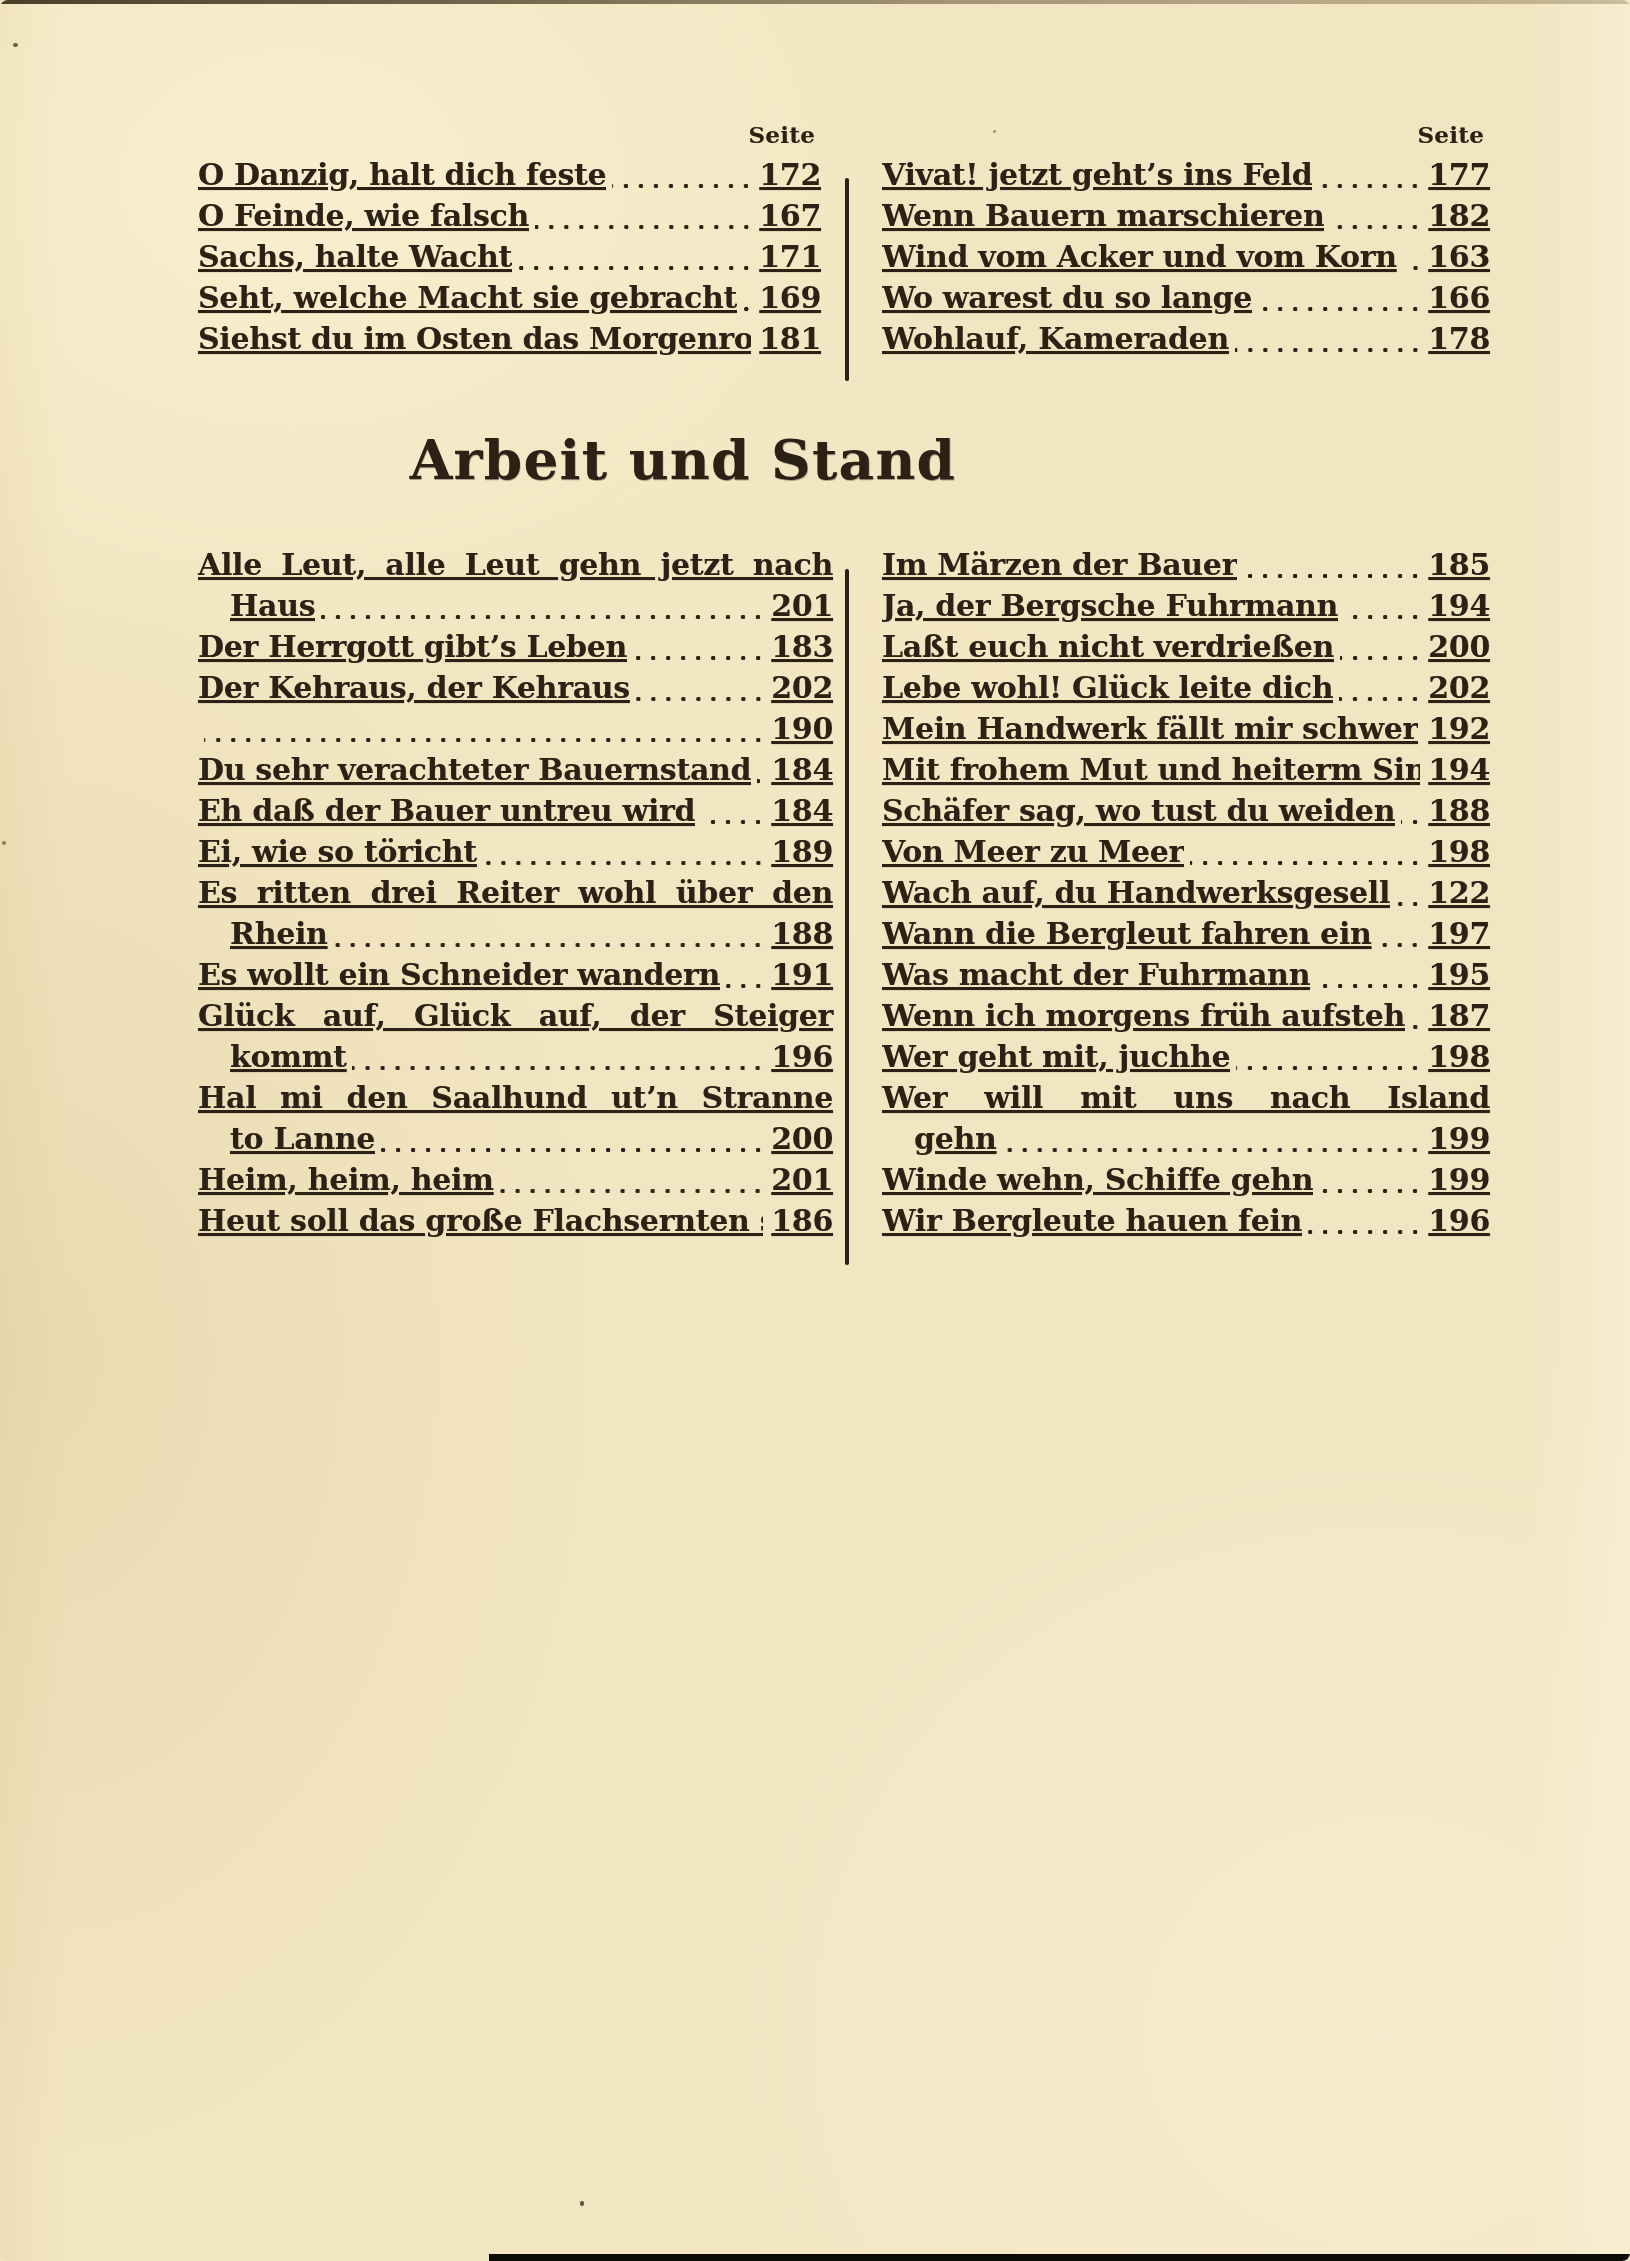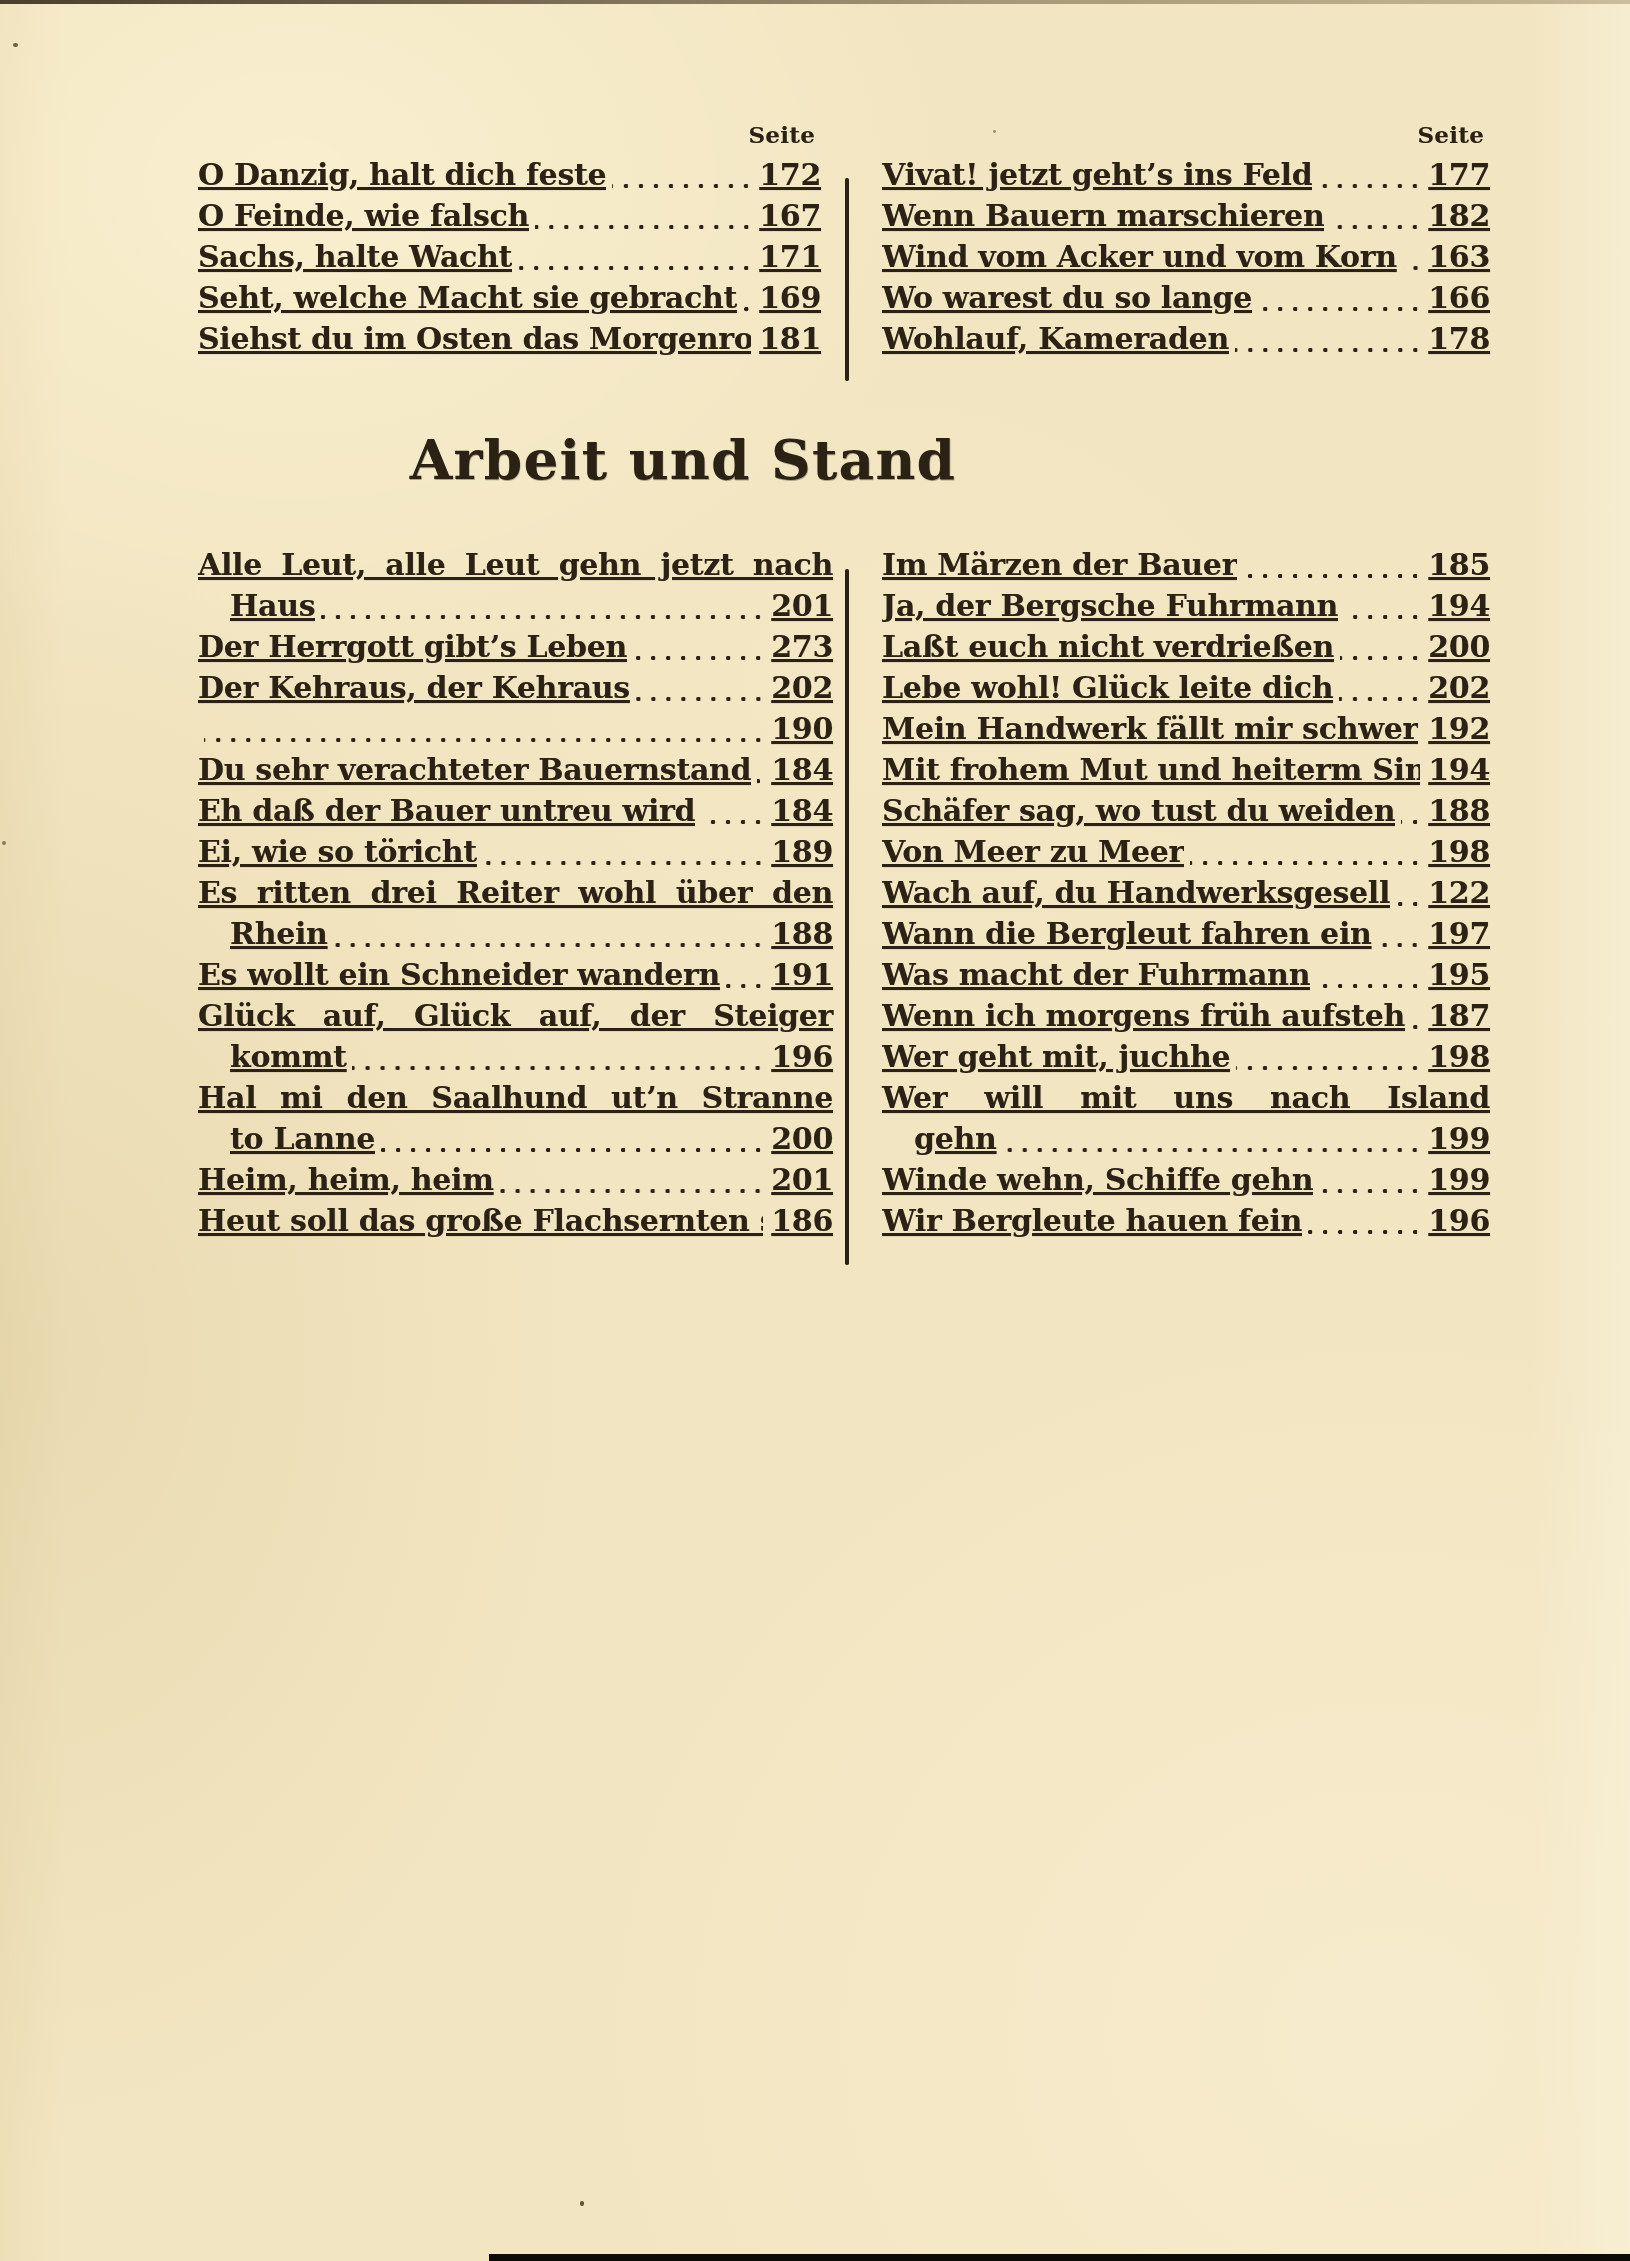--- a/index.html
+++ b/index.html
@@ -17,20 +17,21 @@
   }
   #page{
     position:relative;width:1630px;height:2261px;overflow:hidden;
     background:
       radial-gradient(932px 699px at 18% 8%, rgba(255,246,216,0.55), rgba(255,246,216,0) 70%),
       radial-gradient(1048px 932px at 85% 90%, rgba(250,240,214,0.5), rgba(250,240,214,0) 75%),
       radial-gradient(815px 1164px at 2% 60%, rgba(216,195,144,0.35), rgba(216,195,144,0) 70%),
       radial-gradient(524px 408px at 55% 30%, rgba(246,231,196,0.5), rgba(246,231,196,0) 75%),
       linear-gradient(90deg, #eddfb8 0%, #f2e6c2 4%, #f2e6c2 94%, #f6edd1 100%),
       var(--paper);
+    border-radius: 8px;
   }
   
   .edge-top{position:absolute;left:0;top:0;width:100%;height:3.5px;
     background:linear-gradient(90deg, rgba(56,45,26,0.9) 0%, rgba(70,57,34,0.75) 30%, rgba(88,72,44,0.5) 60%, rgba(120,100,64,0.35) 100%);}
   .edge-bottom{position:absolute;left:489px;top:2254px;width:1141px;height:7px;background:#0d0b07;}
   .speck{position:absolute;border-radius:50%;background:#4a3b20;}
   .speck.s1{left:13px;top:43px;width:4.7px;height:4.1px;opacity:.8;}
   .speck.s2{left:580px;top:2201px;width:3.5px;height:4.7px;opacity:.85;}
   .speck.s3{left:2.3px;top:841px;width:4.1px;height:4.1px;opacity:.6;}
   .speck.s4{left:993px;top:130px;width:2.9px;height:2.9px;opacity:.5;}
@@ -178,21 +179,21 @@
             <span class="indent"></span>
             <span class="title">Haus</span>
             <span class="leader"></span>
             <span class="pnum">201</span>
           </div>
         </div>
         <div class="tentry">
           <div class="trow">
             <span class="title">Der Herrgott gibt’s Leben</span>
             <span class="leader"></span>
-            <span class="pnum">273</span>
+            <span class="pnum">183</span>
           </div>
         </div>
         <div class="tentry">
           <div class="trow">
             <span class="title">Der Kehraus, der Kehraus</span>
             <span class="leader"></span>
             <span class="pnum">202</span>
           </div>
         </div>
         <div class="tentry">

